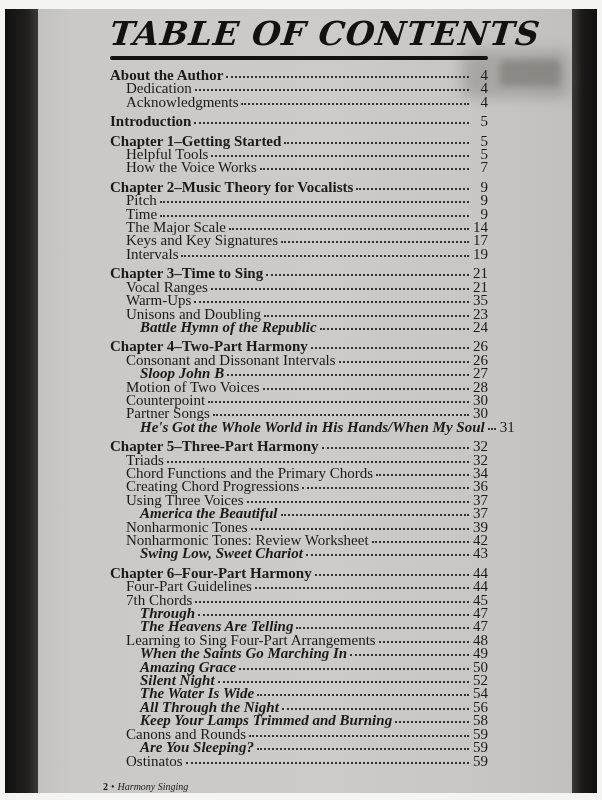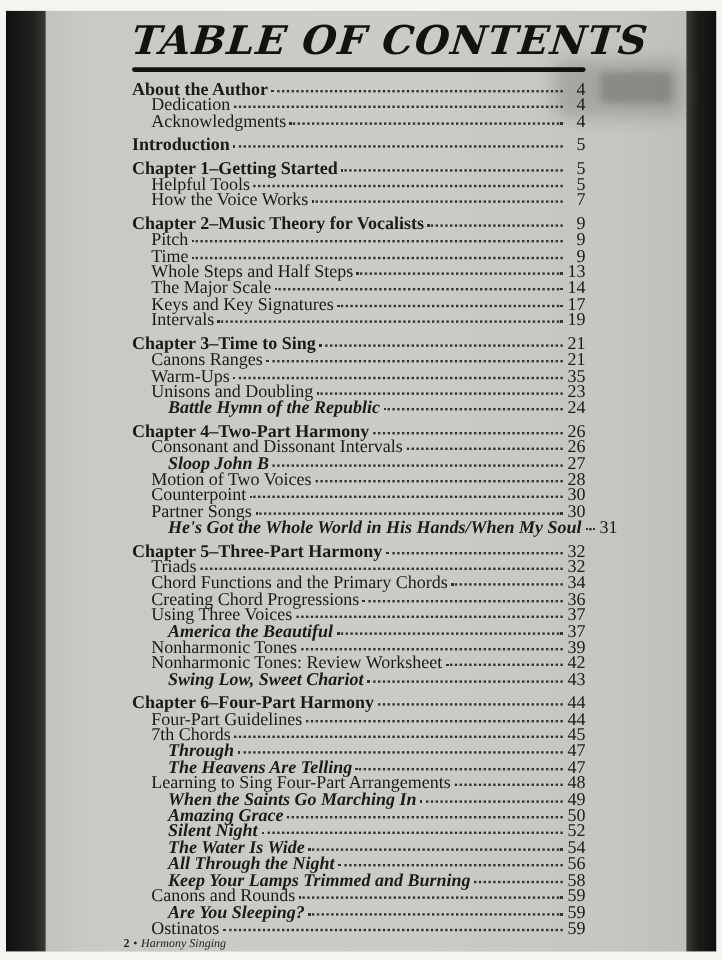--- a/index.html
+++ b/index.html
@@ -124,46 +124,41 @@
           <span class="label">Pitch</span>
           <span class="dots"></span>
           <span class="pagenum">9</span>
         </div>
         <div class="row level-1 entry">
           <span class="label">Time</span>
           <span class="dots"></span>
           <span class="pagenum">9</span>
         </div>
         <div class="row level-1 entry">
-          <span class="label">Whole Steps and Half Steps</span>
-          <span class="dots"></span>
-          <span class="pagenum">13</span>
-        </div>
-        <div class="row level-1 entry">
           <span class="label">The Major Scale</span>
           <span class="dots"></span>
           <span class="pagenum">14</span>
         </div>
         <div class="row level-1 entry">
           <span class="label">Keys and Key Signatures</span>
           <span class="dots"></span>
           <span class="pagenum">17</span>
         </div>
         <div class="row level-1 entry">
           <span class="label">Intervals</span>
           <span class="dots"></span>
           <span class="pagenum">19</span>
         </div>
         <div class="row level-0 chapter group-start">
           <span class="label">Chapter 3–Time to Sing</span>
           <span class="dots"></span>
           <span class="pagenum">21</span>
         </div>
         <div class="row level-1 entry">
-          <span class="label">Canons Ranges</span>
+          <span class="label">Vocal Ranges</span>
           <span class="dots"></span>
           <span class="pagenum">21</span>
         </div>
         <div class="row level-1 entry">
           <span class="label">Warm-Ups</span>
           <span class="dots"></span>
           <span class="pagenum">35</span>
         </div>
         <div class="row level-1 entry">
           <span class="label">Unisons and Doubling</span>

